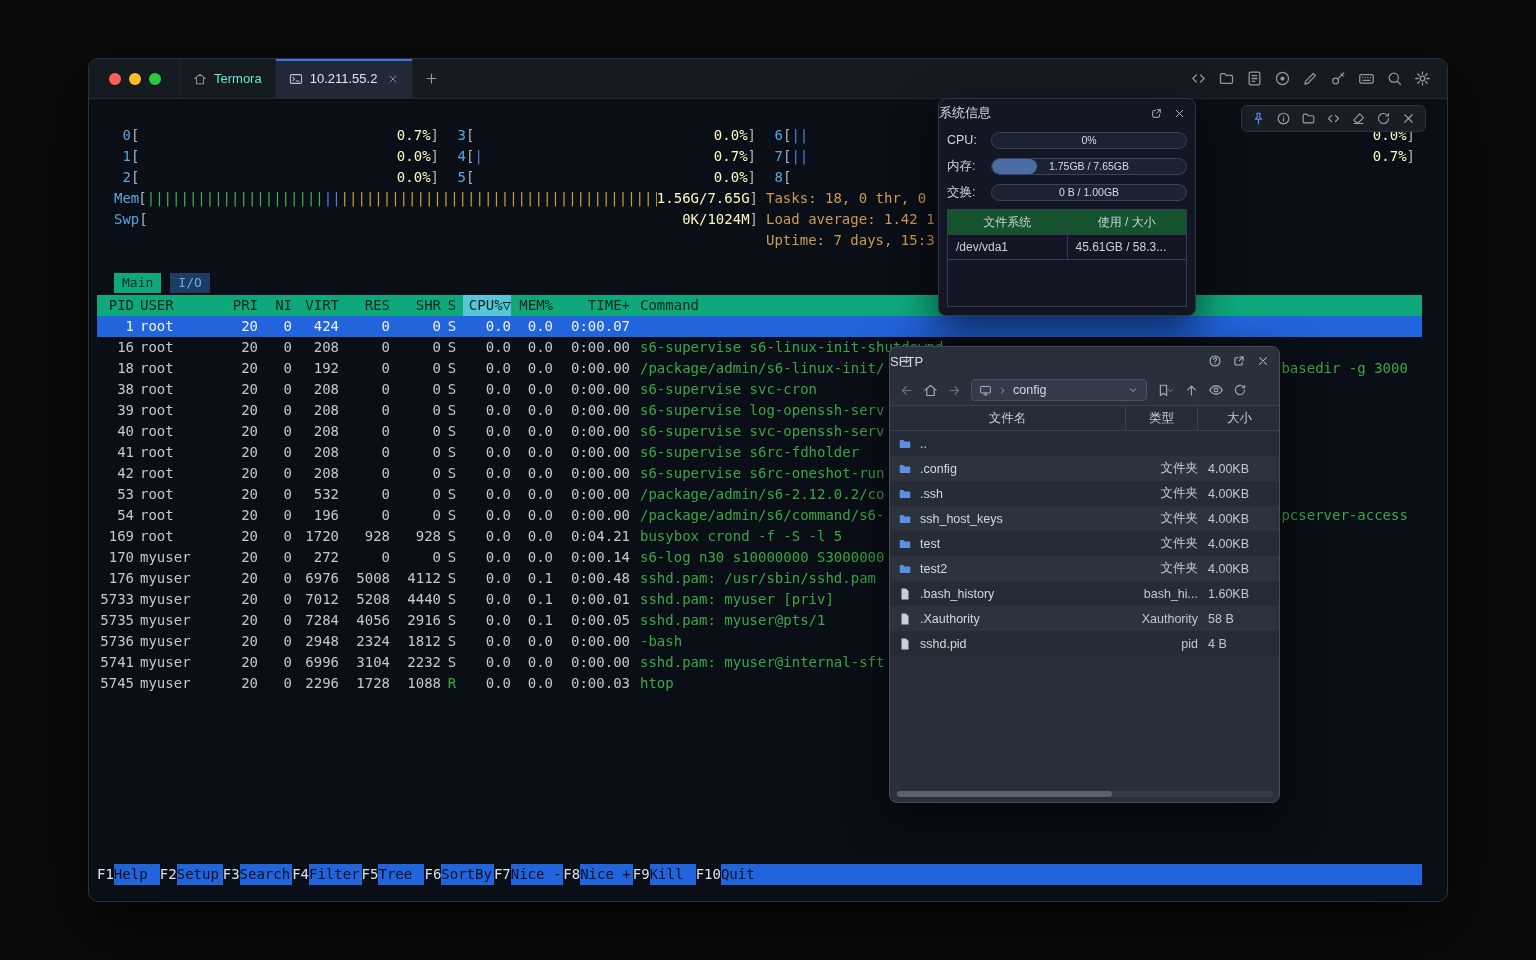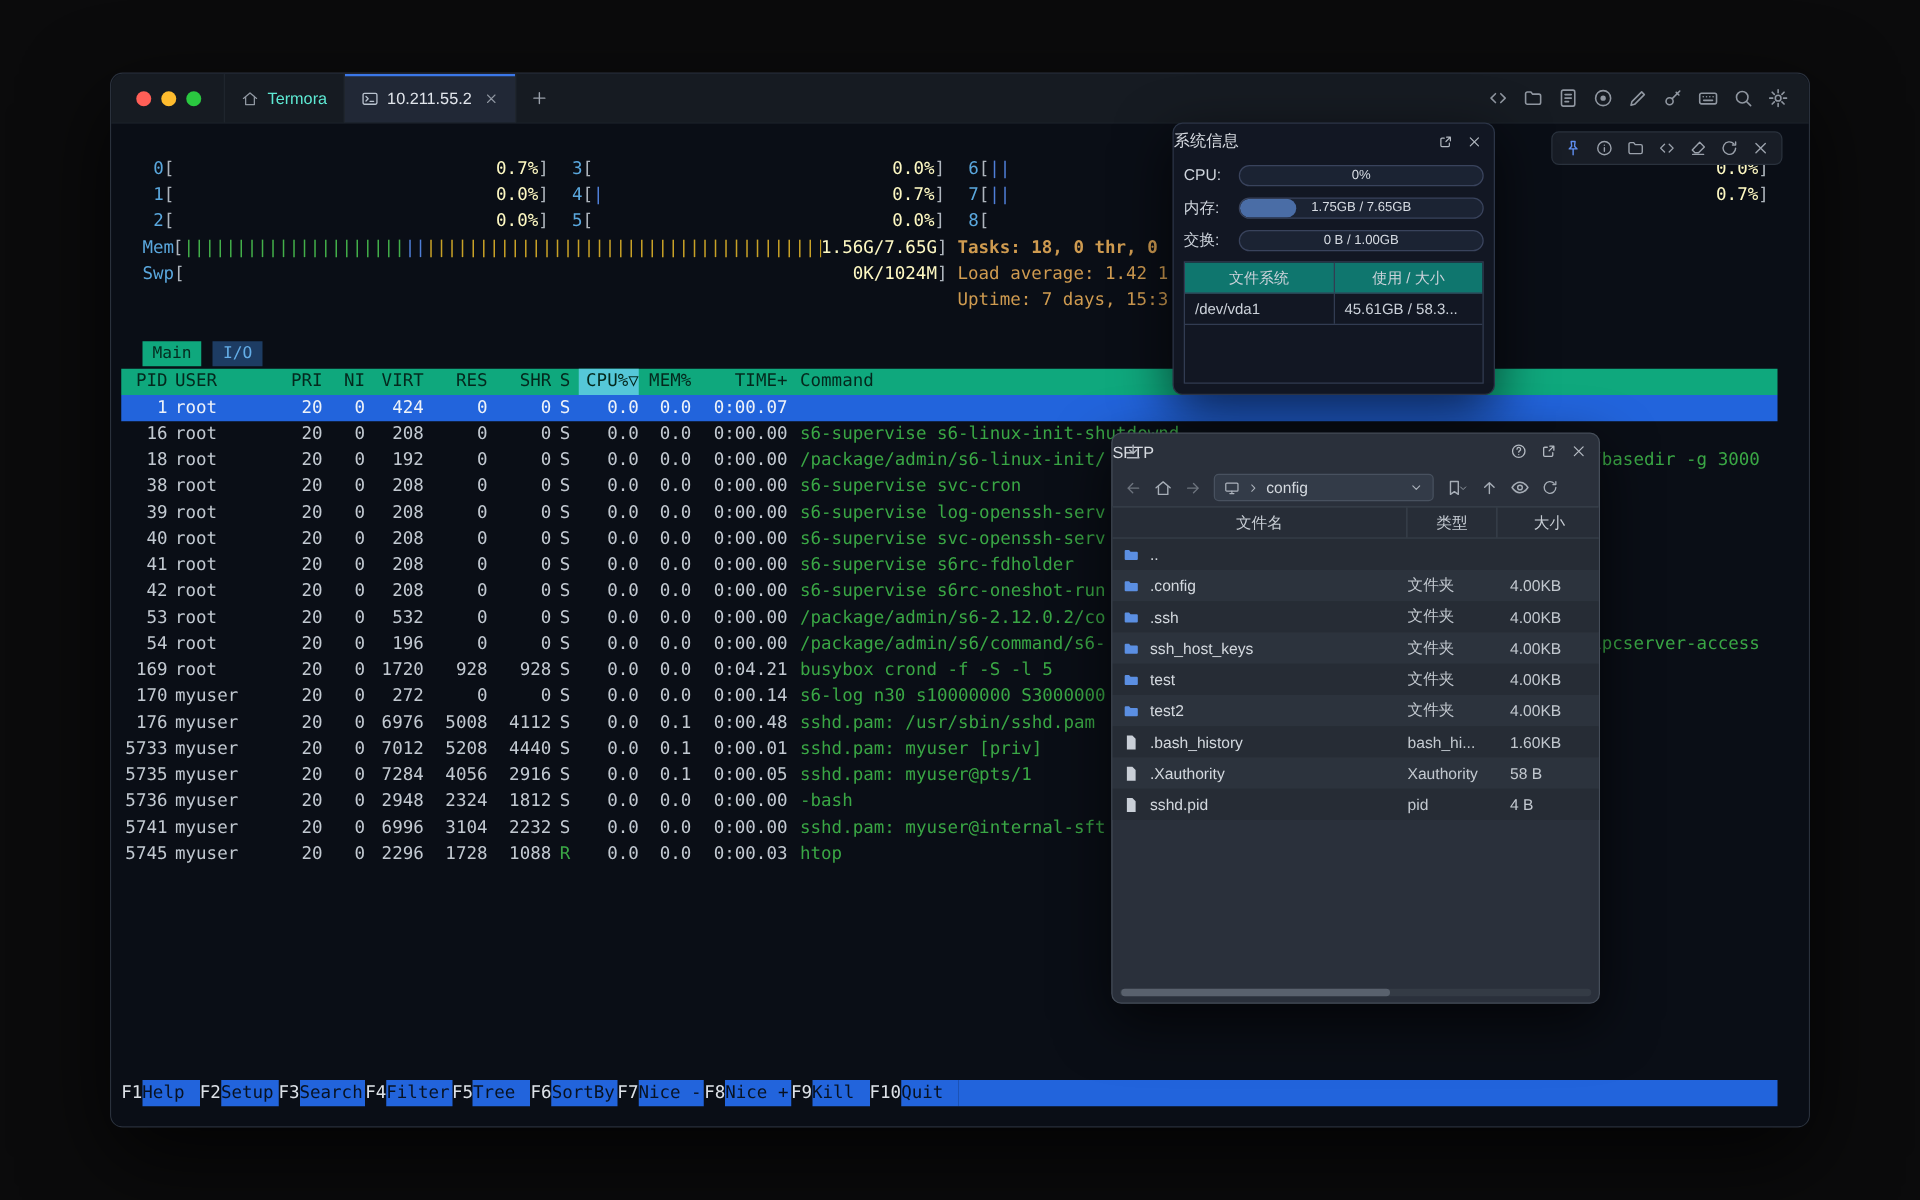--- a/index.html
+++ b/index.html
@@ -67,41 +67,41 @@
 .pbtn{display:flex;cursor:pointer}
 .pbtn.left{position:absolute;left:9px;top:0;bottom:0;align-items:center;color:#b3b9c1}
 
 .sirow{display:flex;align-items:center;height:26px;padding:0 8px;gap:6px}
 .silab{width:38px;font-size:12.5px;color:#ced4dc;flex:none}
 .sibar{position:relative;flex:1;height:17px;background:#1b2333;border:1px solid #39435c;border-radius:9px;overflow:hidden}
 .sifill{position:absolute;left:0;top:0;bottom:0;background:#4a6da6;border-radius:9px}
 .sival{position:absolute;inset:0;text-align:center;font-size:10.5px;line-height:15px;color:#d7dce3}
 .fstable{position:absolute;left:8px;right:8px;top:110px;bottom:8px;border:1px solid #323c52;font-size:12px;color:#ccd2da;display:flex;flex-direction:column;overflow:hidden}
 .fsrow{display:flex;border-bottom:1px solid #323c52;flex:none}
-.fsrow.head{background:#0f766e}
+.fsrow.head{background:#14532d}
 .fscell{flex:1;display:flex;align-items:center;padding:0 8px;border-right:1px solid #323c52;height:24px;overflow:hidden;white-space:nowrap}
 .fscell:last-child{border-right:none}
 .fscell.center{justify-content:center}
 .fsfill{flex:1}
 
 .snav{display:flex;align-items:center;gap:9px;height:30px;padding:0 9px;color:#a6adb6}
 .nbtn{display:flex;align-items:center;cursor:pointer}
 .nbtn.dim{color:#6d747e}
 .pathbox{display:flex;align-items:center;gap:5px;height:22px;padding:0 7px;background:#333b48;border:1px solid #48515f;border-radius:4px;width:176px;color:#aeb4bd;cursor:pointer}
 .pathtxt{font-size:12.5px;color:#d3d8de}
 #path-dd{margin-left:auto;display:flex}
 .bmcaret{display:flex;margin-left:-5px}
 .shead{display:flex;height:26px;border-top:1px solid #3a424d;border-bottom:1px solid #3a424d;background:#272d37;color:#c8ced5;font-size:12.5px}
 .shcell{display:flex;align-items:center;justify-content:center;border-right:1px solid #3a424d;flex:none;cursor:pointer}
 .shcell:last-child{border-right:none}
 .srow{display:flex;height:25px;align-items:center;font-size:12.5px;color:#d3d8de;cursor:pointer}
 .srow:nth-child(odd){background:#262c35}
 .srow:nth-child(even){background:#2c333d}
 .sname{width:236px;display:flex;align-items:center;gap:8px;padding-left:8px;overflow:hidden;white-space:nowrap;flex:none}
-.stype{width:72px;text-align:left;color:#c3c9d0;overflow:hidden;white-space:nowrap;flex:none}
+.stype{width:72px;text-align:right;color:#c3c9d0;overflow:hidden;white-space:nowrap;flex:none}
 .ssize{width:83px;padding-left:10px;color:#c3c9d0;flex:none}
 .fico{display:flex;color:#5b8fe2}
 .fico.file{color:#c9cfd7}
 .strack{position:absolute;left:6px;right:6px;bottom:5px;height:6px;background:#343b45;border-radius:3px}
 .sthumb{position:absolute;left:1px;top:0;width:215px;height:6px;background:#59616d;border-radius:3px;cursor:pointer}
 </style>
 </head>
 <body>
 
 <div class="stage">
@@ -205,21 +205,21 @@
           <div class="meter cpu" style="left: 360px; top: 26px; width: 307px;"><span class="mlab">3</span><span class="mbrk">[</span><span class="mbars"></span><span class="mgap"></span><span class="mval">0.0%</span><span class="mbrk">]</span></div>
           <div class="meter cpu" style="left: 360px; top: 47px; width: 307px;"><span class="mlab">4</span><span class="mbrk">[</span><span class="mbars">|</span><span class="mgap"></span><span class="mval">0.7%</span><span class="mbrk">]</span></div>
           <div class="meter cpu" style="left: 360px; top: 68px; width: 307px;"><span class="mlab">5</span><span class="mbrk">[</span><span class="mbars"></span><span class="mgap"></span><span class="mval">0.0%</span><span class="mbrk">]</span></div>
           <div class="meter cpu" style="left: 677px; top: 26px; width: 311px;"><span class="mlab">6</span><span class="mbrk">[</span><span class="mbars">||</span><span class="mgap"></span><span class="mval"></span><span class="mbrk">]</span></div>
           <div class="meter cpu" style="left: 677px; top: 47px; width: 311px;"><span class="mlab">7</span><span class="mbrk">[</span><span class="mbars">||</span><span class="mgap"></span><span class="mval"></span><span class="mbrk">]</span></div>
           <div class="meter cpu" style="left: 677px; top: 68px; width: 311px;"><span class="mlab">8</span><span class="mbrk">[</span><span class="mbars"></span><span class="mgap"></span><span class="mval"></span><span class="mbrk">]</span></div>
           <div class="meter cpu" style="left: 1006px; top: 26px; width: 320px;"><span class="mlab">9</span><span class="mbrk">[</span><span class="mbars"></span><span class="mgap"></span><span class="mval">0.0%</span><span class="mbrk">]</span></div>
           <div class="meter cpu" style="left: 1006px; top: 47px; width: 320px;"><span class="mlab">10</span><span class="mbrk">[</span><span class="mbars"></span><span class="mgap"></span><span class="mval">0.7%</span><span class="mbrk">]</span></div>
           <div class="meter" style="left: 25px; top: 89px; width: 644px;"><span class="mlab">Mem</span><span class="mbrk">[</span><span class="mbarwrap"><span class="bg">|||||||||||||||||||||</span><span class="bb">||</span><span class="by">||||||||||||||||||||||||||||||||||||||||</span></span><span class="mgap"></span><span class="mval">1.56G/7.65G</span><span class="mbrk">]</span></div>
           <div class="meter" style="left: 25px; top: 110px; width: 644px;"><span class="mlab">Swp</span><span class="mbrk">[</span><span class="mgap"></span><span class="mval">0K/1024M</span><span class="mbrk">]</span></div>
-          <div class="infoline" style="top: 89px; font-weight: bold;">Tasks: 18, 0 thr, 0</div>
+          <div class="infoline" style="top: 89px;">Tasks: 18, 0 thr, 0</div>
           <div class="infoline" style="top: 110px;">Load average: 1.42 1</div>
           <div class="infoline" style="top: 131px;">Uptime: 7 days, 15:3</div>
         </div>
       <div class="htabs">
         <span class="htab main">Main</span>
         <span class="htab io">I/O</span>
       </div>
       <div class="hheader" id="hheader">
           <span class="hcell r" style="width: 37px;">PID</span>
           <span class="hcell l6" style="width: 88px;">USER</span>

